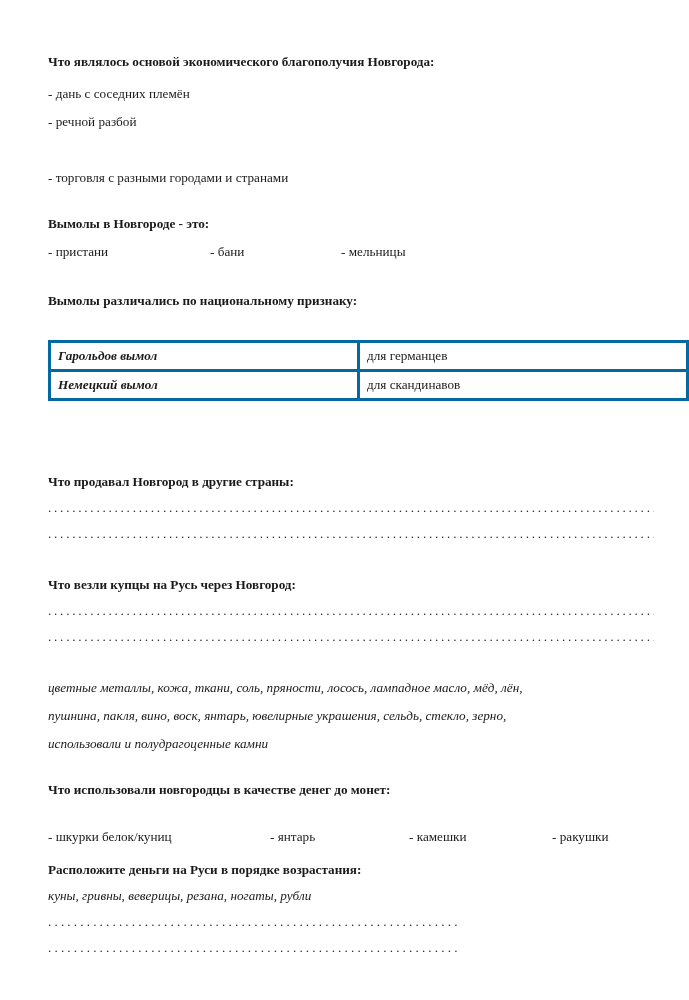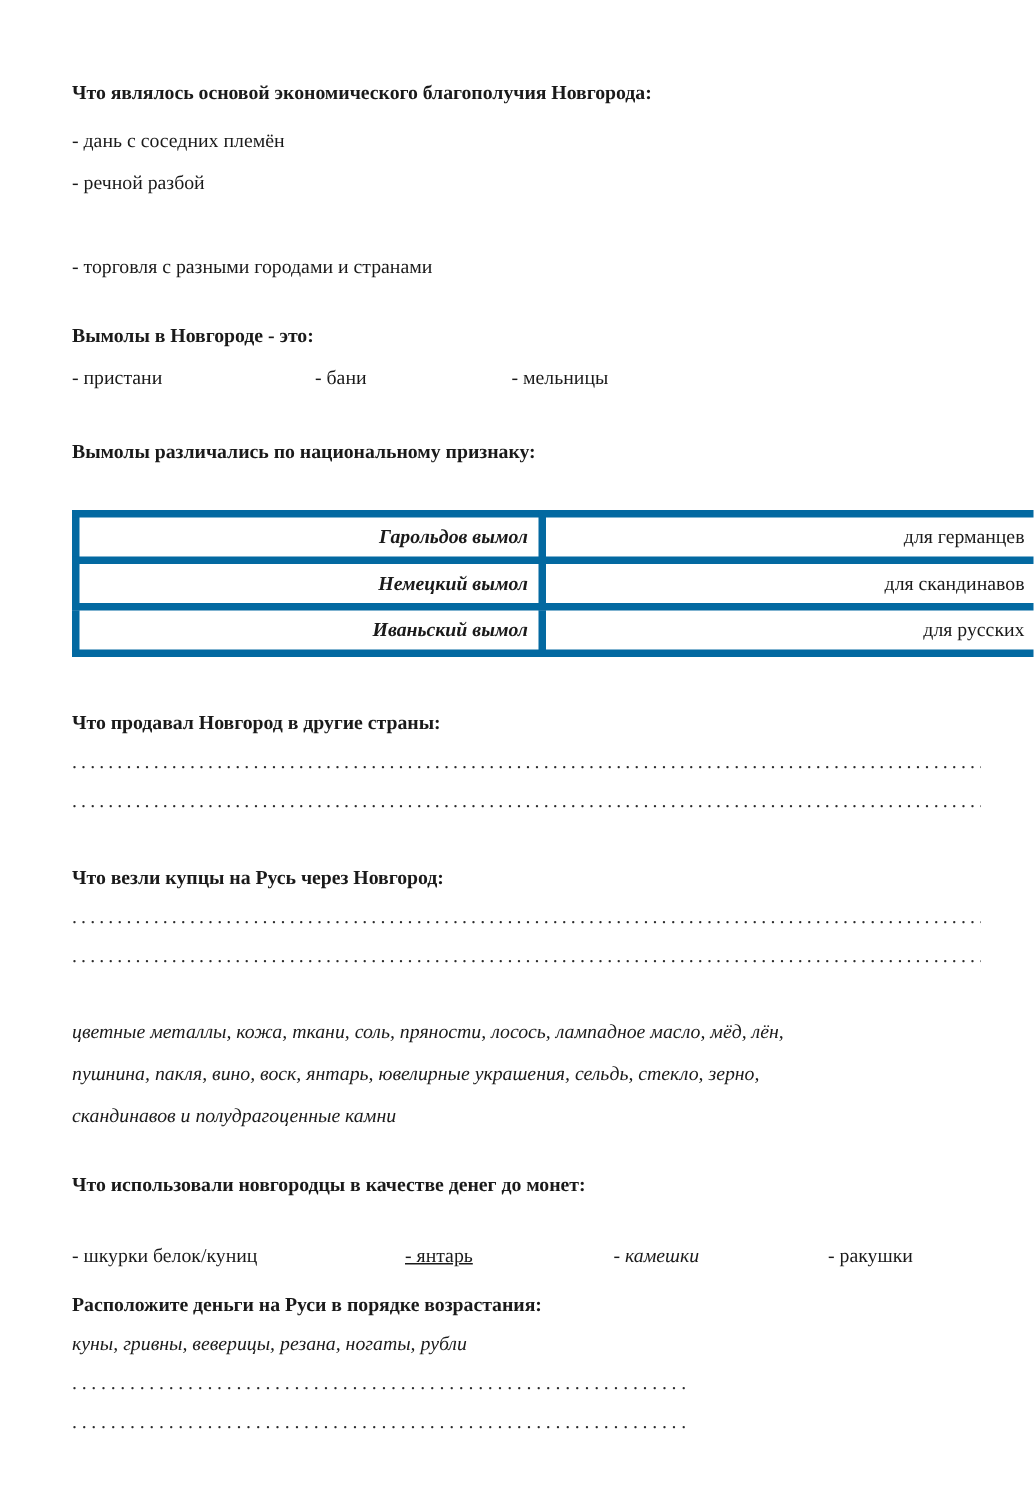--- a/index.html
+++ b/index.html
@@ -84,26 +84,25 @@
   }
 
   
   table.vymol-table {
     border-collapse: collapse;
     width: 604px;
     table-layout: fixed;
     font-size: 13.2px;
   }
   table.vymol-table td {
-    border: 5px solid #0369a1;
+    border: 3px solid #0369a1;
     padding: 5px 7px 6px 7px;
     vertical-align: middle;
     height: 15px;
     line-height: 1.0;
-    text-align: right;
   }
   td.col-term {
     width: 292px;
     font-weight: bold;
     font-style: italic;
   }
   td.col-desc {
     width: 312px;
     font-style: normal;
     font-weight: normal;
@@ -145,24 +144,20 @@
       <table class="vymol-table">
         <tbody>
           <tr>
             <td class="col-term">Гарольдов вымол</td>
             <td class="col-desc">для германцев</td>
           </tr>
           <tr>
             <td class="col-term">Немецкий вымол</td>
             <td class="col-desc">для скандинавов</td>
           </tr>
-          <tr>
-            <td class="col-term">Иваньский вымол</td>
-            <td class="col-desc">для русских</td>
-          </tr>
         </tbody>
       </table>
     </div>
 
     <div class="abs" style="top:420px;">
       <div class="q-heading">Что продавал Новгород в другие страны:</div>
     </div>
     <div class="abs" style="top:446px; width:606px;">
       <span class="dots dots-long">......................................................................................................................................................</span>
     </div>
@@ -180,30 +175,30 @@
       <span class="dots dots-long">......................................................................................................................................................</span>
     </div>
 
     <div class="abs" style="top:654px;">
       <div class="italic-line">пушнина, пакля, вино, воск, янтарь, ювелирные украшения, сельдь, стекло, зерно,</div>
     </div>
     <div class="abs" style="top:626px;">
       <div class="italic-line">цветные металлы, кожа, ткани, соль, пряности, лосось, лампадное масло, мёд, лён,</div>
     </div>
     <div class="abs" style="top:682px;">
-      <div class="italic-line">скандинавов и полудрагоценные камни</div>
+      <div class="italic-line">использовали и полудрагоценные камни</div>
     </div>
 
     <div class="abs" style="top:728px;">
       <div class="q-heading">Что использовали новгородцы в качестве денег до монет:</div>
     </div>
     <div class="opt-row abs" style="top:759px; width:606px;">
       <span style="left:0px;">- шкурки белок/куниц</span>
-      <span style="left:222px;text-decoration:underline;">- янтарь</span>
-      <span style="left:361px;font-style:italic;">- камешки</span>
+      <span style="left:222px;">- янтарь</span>
+      <span style="left:361px;">- камешки</span>
       <span style="left:504px;">- ракушки</span>
     </div>
 
     <div class="abs" style="top:808px;">
       <div class="q-heading">Расположите деньги на Руси в порядке возрастания:</div>
     </div>
     <div class="abs" style="top:834px;">
       <div class="italic-line">куны, гривны, веверицы, резана, ногаты, рубли</div>
     </div>
     <div class="abs" style="top:860px; width:412px;">

